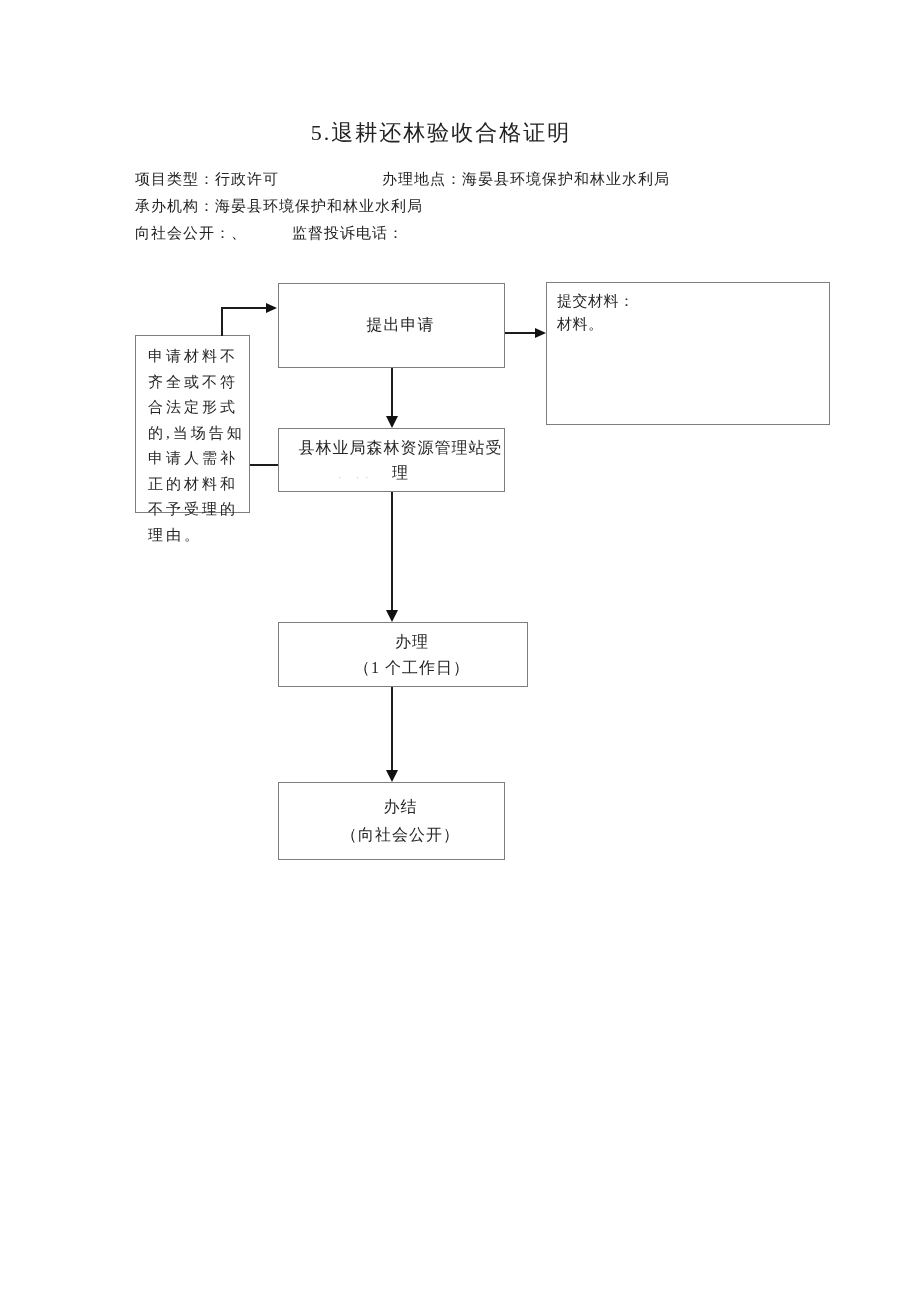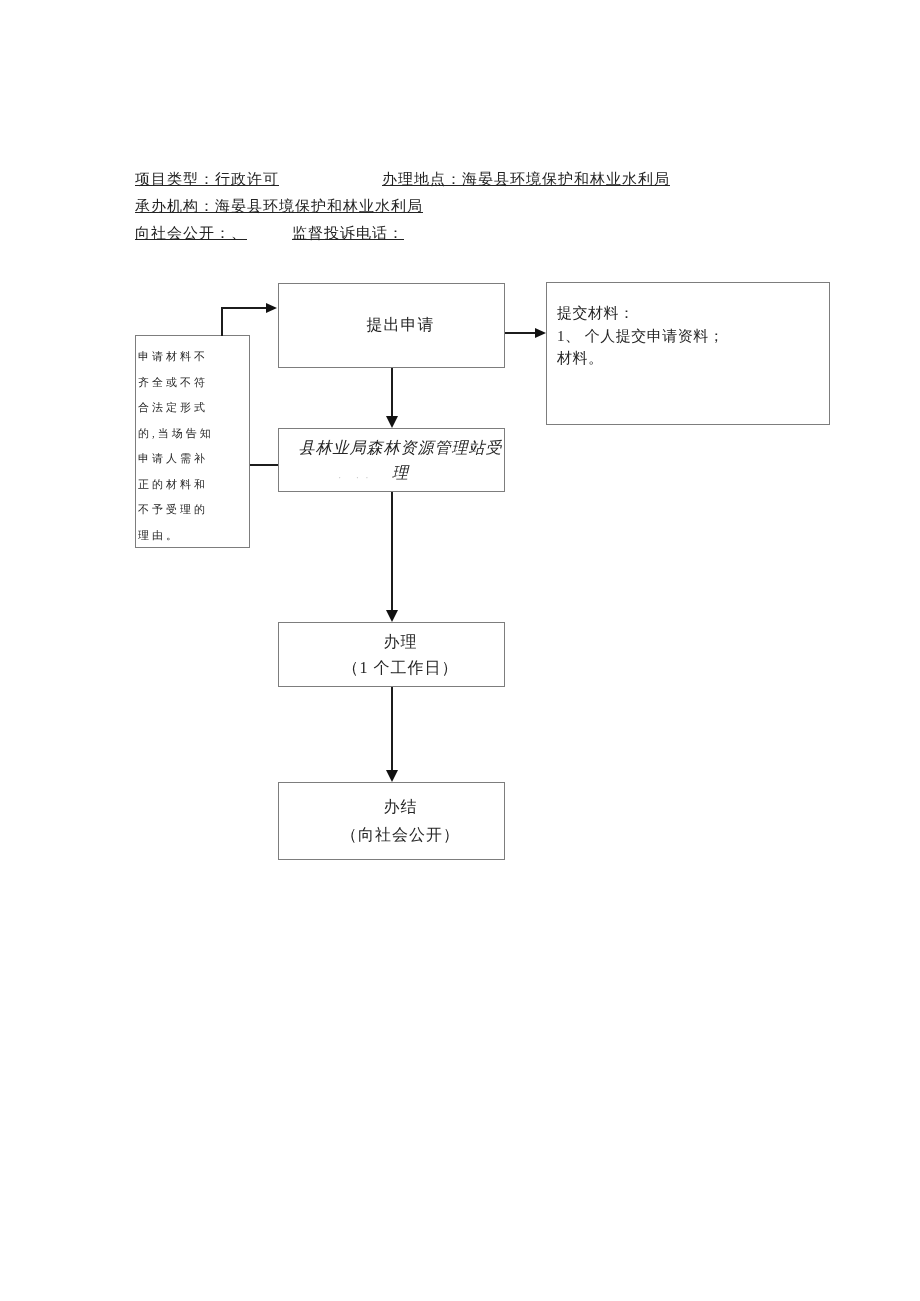--- a/index.html
+++ b/index.html
@@ -30,21 +30,20 @@
     letter-spacing: 2px;
     margin: 0;
     color: #222222;
   }
   .meta-item {
     position: absolute;
     font-size: 15px;
     letter-spacing: 1px;
     color: #232323;
     white-space: nowrap;
-    text-decoration: underline;
   }
   
   .fbox {
     position: absolute;
     box-sizing: border-box;
     border: 1.5px solid #7d7d7d;
     background: #ffffff;
     font-size: 16px;
     color: #262626;
   }
@@ -55,33 +54,33 @@
     justify-content: center;
     text-align: center;
     padding-left: 18px;
   }
   .fbox .bline {
     letter-spacing: 1px;
   }
   .box-apply { left: 278px; top: 283px; width: 227px; height: 85px; }
   .box-materials {
     left: 546px; top: 282px; width: 284px; height: 143px;
-    padding: 19px 8px 0 10px;
+    padding: 7px 8px 0 10px;
     font-size: 15px;
   }
   .box-materials .bline { line-height: 22.5px; letter-spacing: 0.5px; }
   .box-reject {
-    left: 135px; top: 335px; width: 115px; height: 213px;
-    padding: 8px 0 0 2px;
-    font-size: 11px;
+    left: 135px; top: 335px; width: 115px; height: 178px;
+    padding: 8px 0 0 12px;
+    font-size: 15px;
   }
   .box-reject .bline { line-height: 25.5px; letter-spacing: 3px; white-space: nowrap; }
   .box-accept { left: 278px; top: 428px; width: 227px; height: 64px; }
-  .box-accept .bline { line-height: 25px; font-style: italic; }
-  .box-process { left: 278px; top: 622px; width: 227px; height: 65px; }
+  .box-accept .bline { line-height: 25px; }
+  .box-process { left: 278px; top: 622px; width: 250px; height: 65px; }
   .box-process .bline { line-height: 26px; }
   .box-done { left: 278px; top: 782px; width: 227px; height: 78px; }
   .box-done .bline { line-height: 28px; }
   
   .hline, .vline {
     position: absolute;
     background: #1c1c1c;
   }
   .hline { height: 2px; }
   .vline { width: 2px; }
@@ -106,36 +105,36 @@
     font-size: 10px;
     color: #c4c4c4;
     letter-spacing: 6px;
   }
 </style>
 </head>
 <body>
 
 <div class="page">
 
+  <h1 class="title">5.退耕还林验收合格证明</h1>
 
   <div class="meta-item" style="left:135px; top:170px;">项目类型：行政许可</div>
   <div class="meta-item" style="left:135px; top:197px;">承办机构：海晏县环境保护和林业水利局</div>
   <div class="meta-item" style="left:382px; top:170px;">办理地点：海晏县环境保护和林业水利局</div>
   <div class="meta-item" style="left:135px; top:224px;">向社会公开：、</div>
   <div class="meta-item" style="left:248px; top:224px;margin-left:44px;">监督投诉电话：</div>
 
   <div>
 
     <div class="fbox center box-apply">
       <div class="bline">提出申请</div>
     </div>
 
     <div class="fbox box-materials">
       <div class="bline">提交材料：</div>
-      <div class="bline">1、 个人提交申请资料；</div>
       <div class="bline">材料。</div>
     </div>
 
     <div class="fbox box-reject">
       <div class="bline">申请材料不</div>
       <div class="bline">齐全或不符</div>
       <div class="bline">合法定形式</div>
       <div class="bline">的,当场告知</div>
       <div class="bline">申请人需补</div>
       <div class="bline">正的材料和</div>

